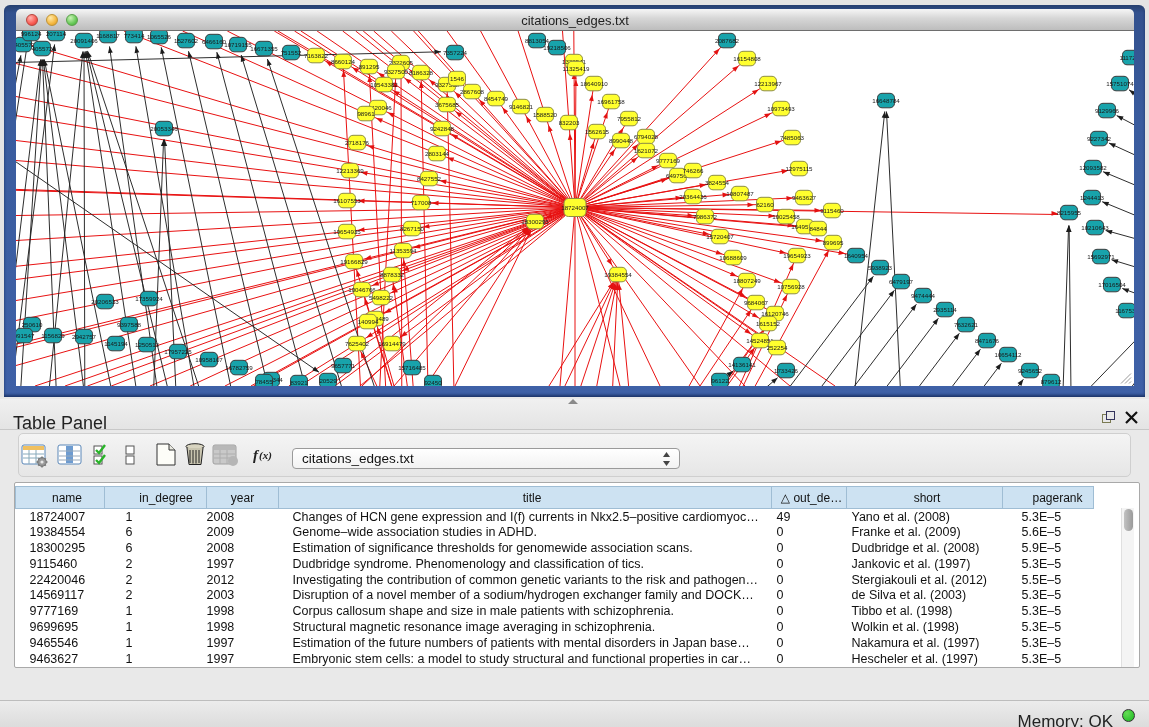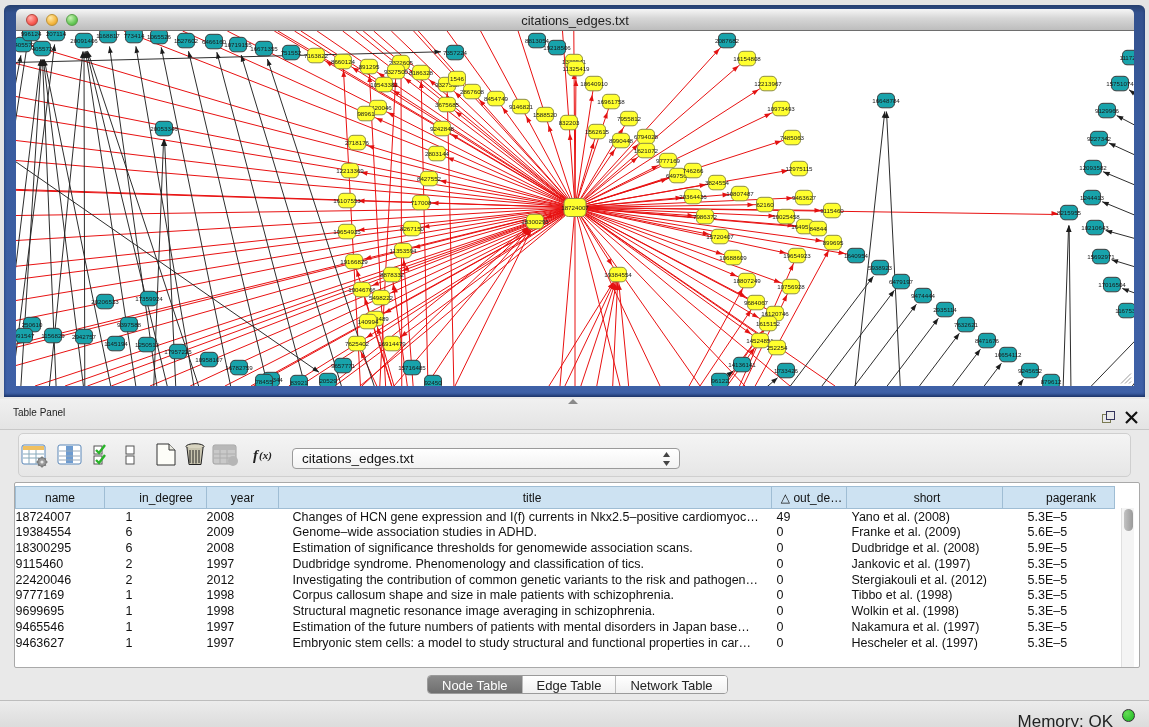--- a/index.html
+++ b/index.html
@@ -2,27 +2,27 @@
 <html><head><meta charset="utf-8"><style>
 *{margin:0;padding:0;box-sizing:border-box}
 html,body{width:1149px;height:727px;overflow:hidden;font-family:"Liberation Sans",sans-serif;background:#e4e4e4}
 #win{position:absolute;left:4px;top:5px;width:1141px;height:392px;background:linear-gradient(180deg,#26406f,#33518e 2%,#3a5c9e 30%,#3f61a7);border-radius:6px 6px 0 0;box-shadow:inset 0 -2px 3px #1c3468}
 #tbar{position:absolute;left:12px;top:4px;width:1118px;height:21.5px;background:linear-gradient(180deg,#f6f6f6,#d6d6d6 45%,#bdbdbd);border-radius:5px 5px 0 0;border-bottom:1px solid #6e6e6e}
 #ttl{position:absolute;left:0;right:0;top:3.5px;text-align:center;font-size:13px;font-weight:normal;color:#222}
 .tl{position:absolute;top:4.5px;width:12px;height:12px;border-radius:50%;}
 #canvas{position:absolute;left:12px;top:26px;width:1118px;height:355px;background:#fff;overflow:hidden}
 #panel{position:absolute;left:0;top:397px;width:1149px;height:330px;background:#e9e9e9}
 #phead{position:absolute;left:0;top:2px;width:1149px;height:31px;background:linear-gradient(180deg,#f0f0f0,#e4e4e4);border-bottom:1px solid #c8c8c8}
-#phead .t{position:absolute;left:13px;top:8px;font-size:10px;color:#222}
+#phead .t{position:absolute;left:13px;top:14px;font-size:18px;color:#222}
 #tblwrap{position:absolute;left:14px;top:85px;width:1126px;height:186px;background:#fff;border:1px solid #a9a9a9;border-radius:2px;overflow:hidden}
 table{border-collapse:collapse;font-size:12.5px;color:#111;table-layout:fixed;width:1078px;margin-top:3px}
 th{background:#cde2f2;border:1px solid #9fbdd4;font-weight:normal;font-size:12px;height:22px;padding:0}
 td{height:15.8px;padding:0;white-space:nowrap;overflow:hidden}
-.c1{width:89px;padding-left:0}.c2{width:102px;padding-left:21px}.c3{width:72px}
-.c4{width:493px;padding-left:14px}.c5{width:75px;padding-left:5px}.c6{width:156px;padding-left:5px}.c7{width:112px;padding-left:25px}
+.c1{width:89px;padding-left:14px}.c2{width:102px;padding-left:21px}.c3{width:72px}
+.c4{width:493px;padding-left:14px}.c5{width:75px;padding-left:5px}.c6{width:156px;padding-left:5px}.c7{width:91px;padding-left:19px}
 td{text-align:left}
 #tabs{position:absolute;left:427px;top:278px;height:19px;display:flex;border:1px solid #9a9a9a;border-radius:4px;overflow:hidden;background:#fff;font-size:13px}
 #tabs div{padding:1px 14px 0;line-height:18px;color:#222;background:linear-gradient(180deg,#fff,#f0f0f0);border-right:1px solid #bbb}
 #tabs div.sel{background:linear-gradient(180deg,#8a8a8a,#6f6f6f);color:#fff}
 #tabs div:last-child{border-right:none}
 #status{position:absolute;left:0;top:303px;width:1149px;height:27px;background:linear-gradient(180deg,#ececec,#dcdcdc);border-top:1px solid #bdbdbd}
 #status .m{position:absolute;right:36px;top:11px;font-size:17px;color:#222}
 #status .g{position:absolute;right:14px;top:8px;width:13px;height:13px;border-radius:50%;background:radial-gradient(circle at 35% 30%,#66dd55,#2fc32f 70%,#28b428);border:1.5px solid #333}
 #toolbar{position:absolute;left:18px;top:36px;width:1113px;height:44px;background:linear-gradient(180deg,#f4f4f4,#e6e6e6);border:1px solid #cfcfcf;border-radius:5px}
 .ddl{position:absolute;left:273px;top:14px;width:388px;height:21px;background:linear-gradient(180deg,#fff,#f2f2f2);border:1px solid #9a9a9a;border-radius:4px;font-size:13.5px;color:#111;padding:2px 0 0 9px}
@@ -783,20 +783,29 @@
 <tr>
             <td class="c1">22420046</td>
             <td class="c2">2</td>
             <td class="c3">2012</td>
             <td class="c4">Investigating the contribution of common genetic variants to the risk and pathogen…</td>
             <td class="c5">0</td>
             <td class="c6">Stergiakouli et al. (2012)</td>
             <td class="c7">5.5E–5</td>
           </tr>
 <tr>
+            <td class="c1">14569117</td>
+            <td class="c2">2</td>
+            <td class="c3">2003</td>
+            <td class="c4">Disruption of a novel member of a sodium/hydrogen exchanger family and DOCK…</td>
+            <td class="c5">0</td>
+            <td class="c6">de Silva et al. (2003)</td>
+            <td class="c7">5.3E–5</td>
+          </tr>
+<tr>
             <td class="c1">9777169</td>
             <td class="c2">1</td>
             <td class="c3">1998</td>
             <td class="c4">Corpus callosum shape and size in male patients with schizophrenia.</td>
             <td class="c5">0</td>
             <td class="c6">Tibbo et al. (1998)</td>
             <td class="c7">5.3E–5</td>
           </tr>
 <tr>
             <td class="c1">9699695</td>
@@ -824,21 +833,16 @@
             <td class="c5">0</td>
             <td class="c6">Hescheler et al. (1997)</td>
             <td class="c7">5.3E–5</td>
           </tr>
     </tbody>
       </table>
     <div style="position:absolute;right:5px;top:25px;width:13px;height:159px;background:#f4f4f4;border-left:1px solid #e0e0e0">
       <div style="position:absolute;left:2px;top:1px;width:9px;height:22px;background:linear-gradient(90deg,#c2c2c2,#9a9a9a);border-radius:5px"></div>
     </div>
   </div>
-  <div id="tabs">
-      <div class="sel">Node Table</div>
-      <div>Edge Table</div>
-      <div>Network Table</div>
-    </div>
   <div id="status">
       <span class="m">Memory: OK</span>
       <span class="g"></span>
     </div>
 </div>
 </body></html>

